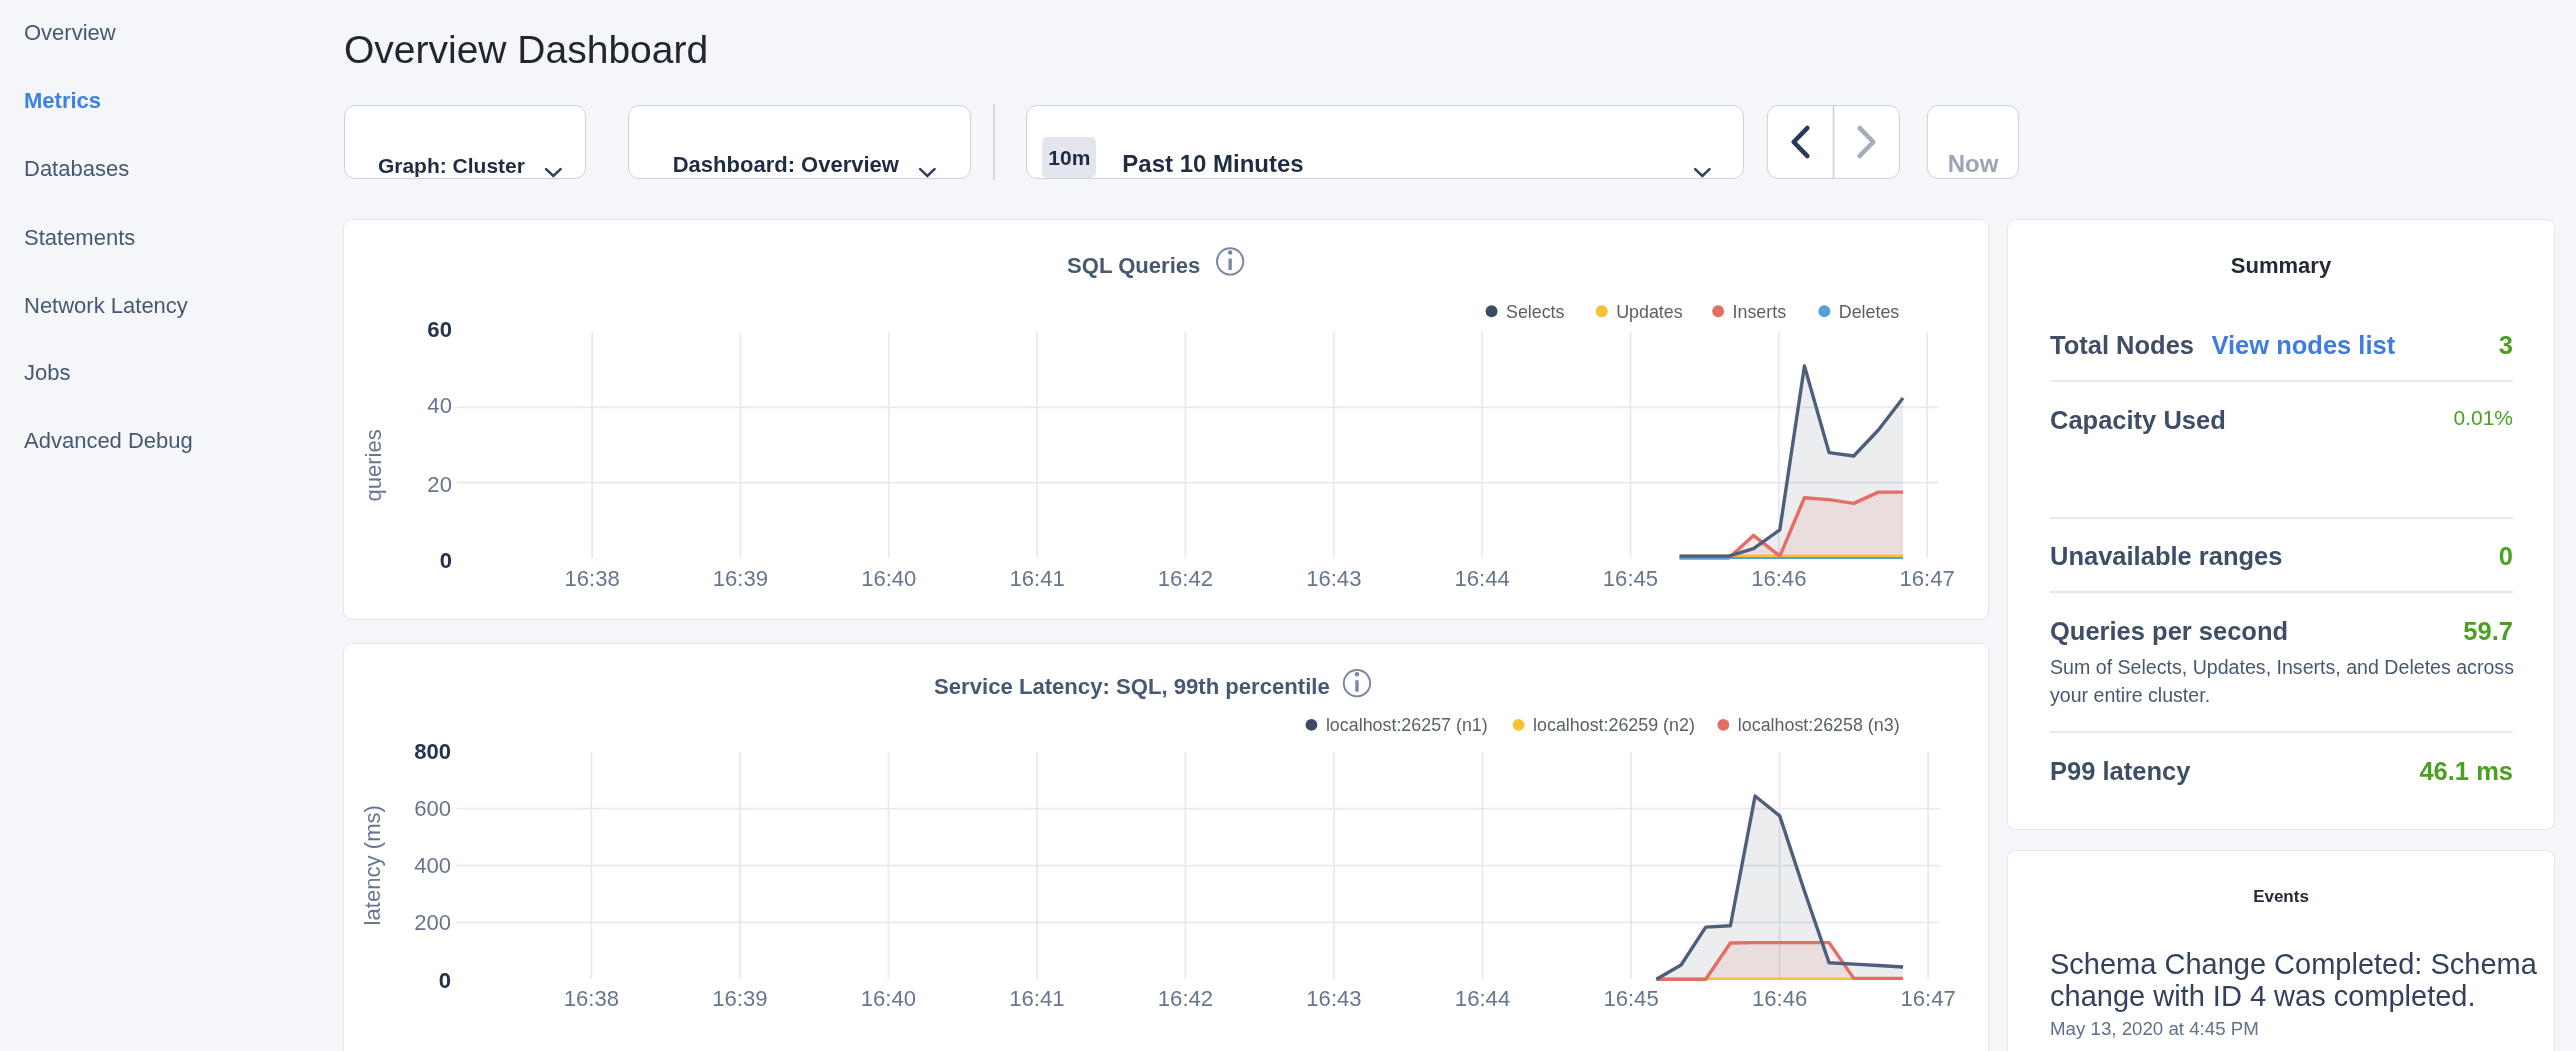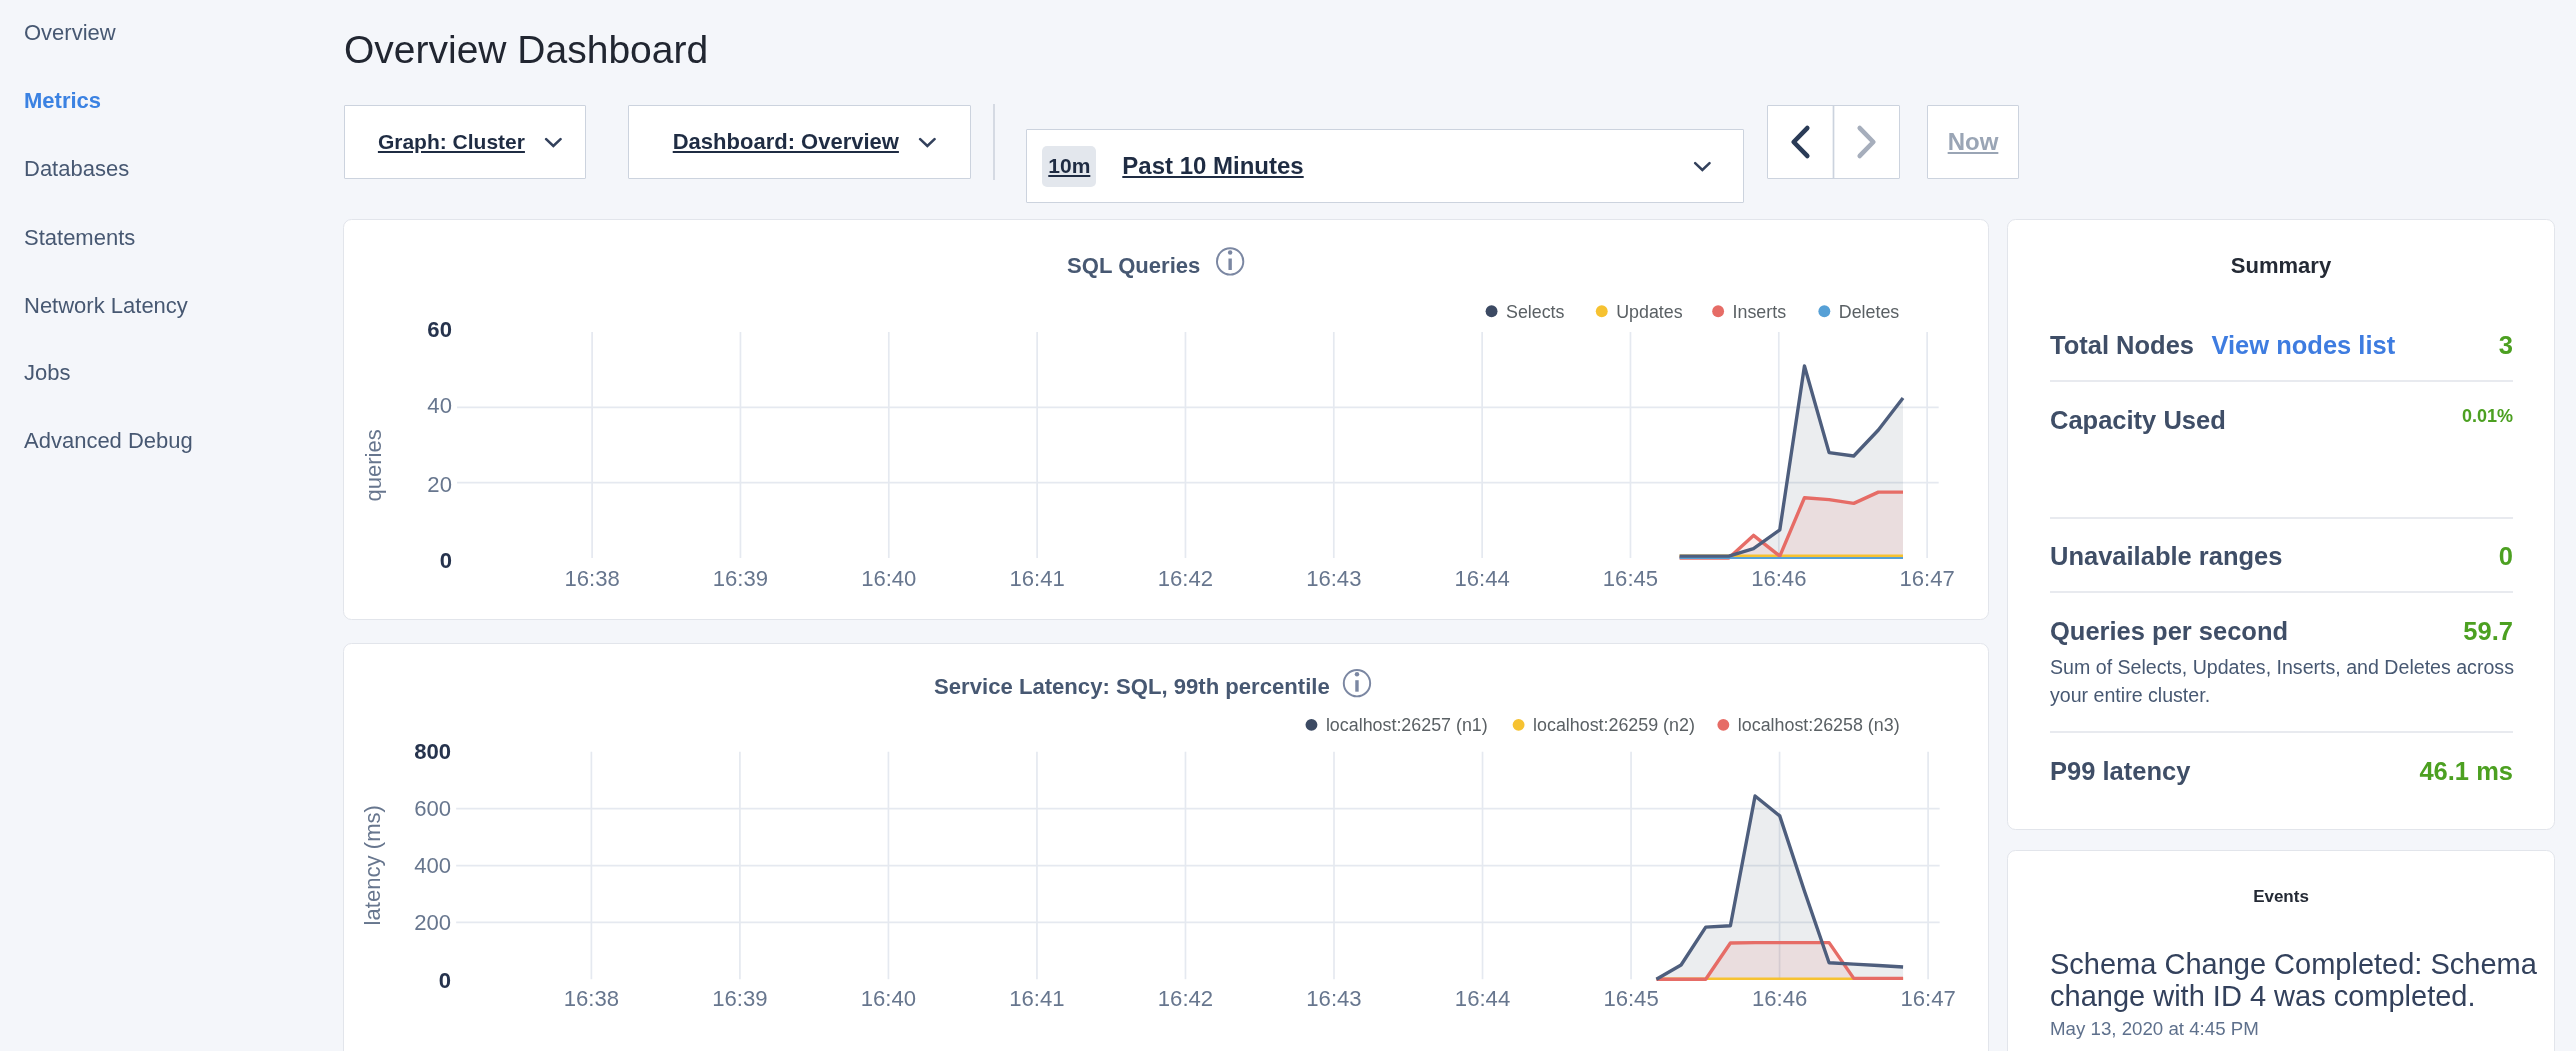--- a/index.html
+++ b/index.html
@@ -1,21 +1,21 @@
 <!DOCTYPE html>
 <html style="font-size:13.6px"><head>
 <meta charset="utf-8">
 <style>
 * { margin:0; padding:0; box-sizing:border-box; }
 html,body { width:2576px; height:1051px; background:#f4f6fa; font-family:"Liberation Sans", sans-serif; overflow:hidden; position:relative; }
 .abs { position:absolute; }
 .nav { position:absolute; left:24px; font-size:22px; color:#475872; }
 .nav.active { color:#3b82e2; font-weight:bold; }
 .panel { position:absolute; background:#fff; border:1.7px solid #e2e5eb; border-radius:8.5px; }
-.btn { position:absolute; background:#fff; border:1.7px solid #ccd3de; border-radius:1px; display:flex; align-items:center; justify-content:center; font-weight:bold; color:#1f2c43;text-decoration:underline; }
+.btn { position:absolute; background:#fff; border:1.7px solid #ccd3de; border-radius:11px; display:flex; align-items:flex-end; justify-content:center; font-weight:bold; color:#1f2c43; }
 svg text { font-family:"Liberation Sans", sans-serif; }
 </style>
 </head>
 <body>
 
 <div class="nav" style="top:19.6px;">Overview</div>
 <div class="nav active" style="top:88px;">Metrics</div>
 <div class="nav" style="top:156px;">Databases</div>
 <div class="nav" style="top:225px;">Statements</div>
 <div class="nav" style="top:293px;">Network Latency</div>
@@ -30,21 +30,21 @@
       <path d="M2.5 2.5 L11 10.5 L19.5 2.5" fill="none" stroke="#33415c" stroke-width="3" stroke-linecap="round"></path>
     </svg>
 </div>
 <div class="btn" style="left:628px;top:105px;width:343px;height:74px;padding-right:12px;">
   <span style="font-size:22px;margin-left:22px;">Dashboard: Overview</span>
   <svg width="18.7" height="11" viewBox="0 0 22 13" style="margin-left:18.7px;">
       <path d="M2.5 2.5 L11 10.5 L19.5 2.5" fill="none" stroke="#33415c" stroke-width="3" stroke-linecap="round"></path>
     </svg>
 </div>
 <div class="abs" style="left:993px;top:104px;width:1.7px;height:76px;background:#d5dae3;"></div>
-<div class="btn" style="left:1026px;top:105px;width:718px;height:74px;justify-content:flex-start;margin-top:24px;">
+<div class="btn" style="left:1026px;top:105px;width:718px;height:74px;justify-content:flex-start;">
   <span style="margin-left:15.3px;background:#e3e7ed;border-radius:5.1px;width:54px;height:41px;display:flex;align-items:center;justify-content:center;font-size:21px;">10m</span>
   <span style="margin-left:26px;font-size:24px;">Past 10 Minutes</span>
   <svg width="18.7" height="11" viewBox="0 0 22 13" style="position:absolute;right:31px;">
       <path d="M2.5 2.5 L11 10.5 L19.5 2.5" fill="none" stroke="#33415c" stroke-width="3" stroke-linecap="round"></path>
     </svg>
 </div>
 <div class="btn" style="left:1767px;top:105px;width:133px;height:74px;">
   <svg width="131" height="72" viewBox="0 0 154 85">
     <line x1="77" y1="0" x2="77" y2="85" stroke="#ccd3de" stroke-width="2"></line>
     <path d="M46 26 L30 42.5 L46 59" fill="none" stroke="#2a3b57" stroke-width="5.5" stroke-linecap="round" stroke-linejoin="round"></path>
@@ -174,21 +174,21 @@
 <div class="abs" style="left:2007px;top:219px;width:548px;color:#475872;">
   <div style="position:absolute;top:34px;width:548px;text-align:center;font-size:22px;font-weight:bold;color:#242a35;">Summary</div>
   <div style="position:absolute;top:112px;left:43px;right:42px;height:31px;">
     <span style="font-size:25.5px;font-weight:bold;color:#3f4e67;">Total Nodes</span>
     <span style="font-size:25.5px;font-weight:bold;color:#3e7ce0;margin-left:13.6px;">View nodes list</span>
     <span style="font-size:25.5px;font-weight:bold;color:#4ca021;float:right;">3</span>
   </div>
   <div style="position:absolute;top:161px;left:43px;right:42px;height:1.7px;background:#e8eaef;"></div>
   <div style="position:absolute;top:187px;left:43px;right:42px;">
     <span style="font-size:25.5px;font-weight:bold;color:#3f4e67;">Capacity Used</span>
-    <span style="font-size:18px;font-weight:bold;color:#4ca021;float:right;">0.01%</span>
+    <span style="font-size:21px;font-weight:normal;color:#4ca021;float:right;">0.01%</span>
   </div>
   <div style="position:absolute;top:298px;left:43px;right:42px;height:1.7px;background:#e8eaef;"></div>
   <div style="position:absolute;top:323px;left:43px;right:42px;">
     <span style="font-size:25.5px;font-weight:bold;color:#3f4e67;">Unavailable ranges</span>
     <span style="font-size:25.5px;font-weight:bold;color:#4ca021;float:right;">0</span>
   </div>
   <div style="position:absolute;top:372px;left:43px;right:42px;height:1.7px;background:#e8eaef;"></div>
   <div style="position:absolute;top:398px;left:43px;right:42px;">
     <span style="font-size:25.5px;font-weight:bold;color:#3f4e67;">Queries per second</span>
     <span style="font-size:25.5px;font-weight:bold;color:#4ca021;float:right;">59.7</span>

